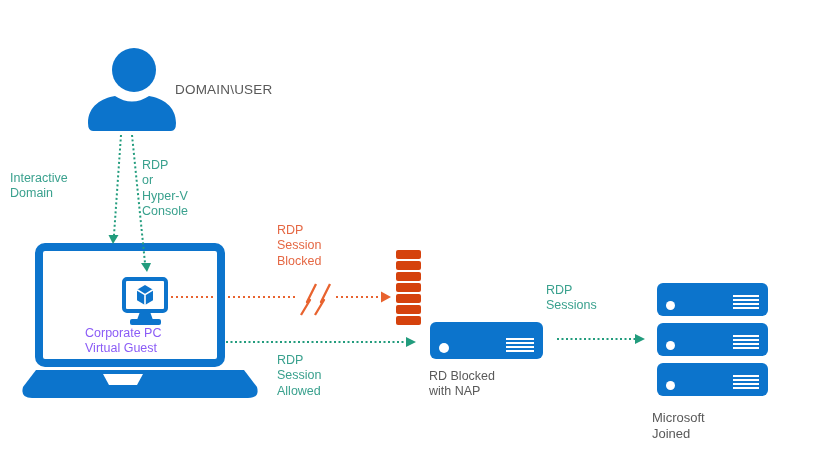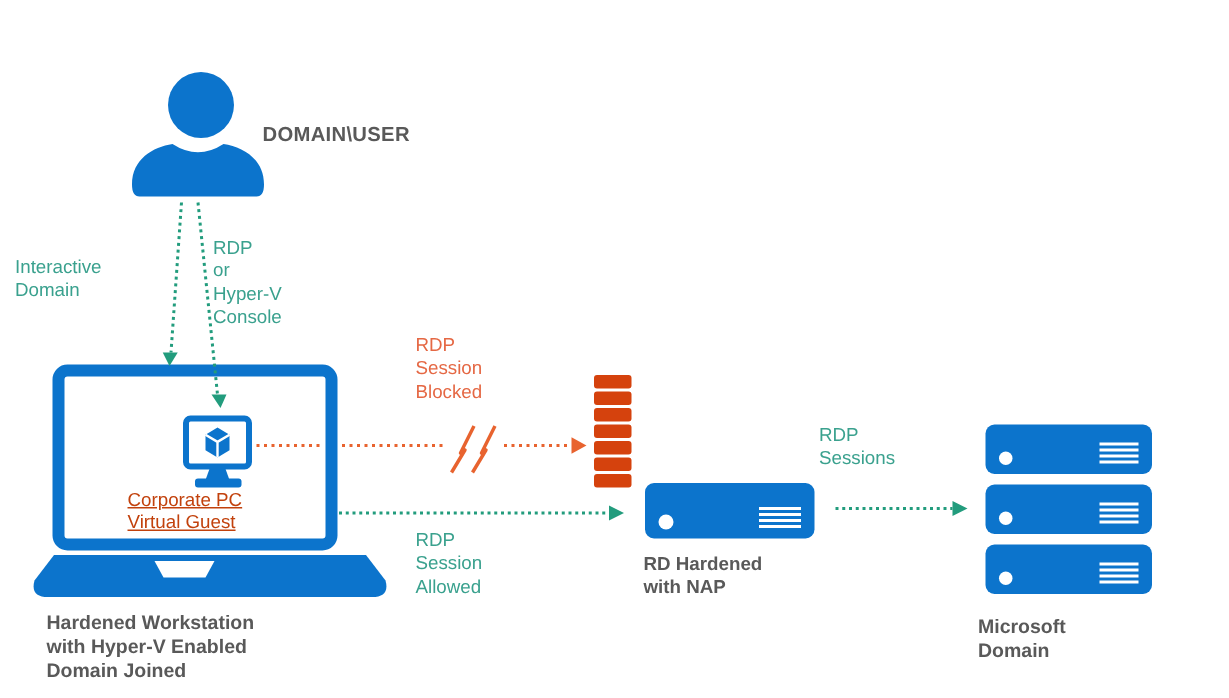--- a/index.html
+++ b/index.html
@@ -3,22 +3,22 @@
 <meta charset="utf-8">
 <style>
   * { margin:0; padding:0; box-sizing:border-box; }
   body { font-family:"Liberation Sans", sans-serif; background:#fff; }
   #canvas { position:relative; width:819px; height:465px; background:#ffffff; overflow:hidden; }
 
   .abs { position:absolute; }
   .lbl { position:absolute; white-space:pre-line; text-align:left; line-height:1.22; }
   .lbl-green  { color:#3AA18E; font-size:12.5px; }
   .lbl-orange { color:#E56844; font-size:12.5px; }
-  .lbl-gray-b { color:#595959; font-weight:bold; font-size:13px; }
-  .lbl-gray   { color:#c2410c; font-size:12.5px; line-height:1.16;text-decoration:underline; }
+  .lbl-gray-b { color:#595959; font-weight:normal; font-size:13px; }
+  .lbl-gray   { color:#8b5cf6; font-size:12.5px; line-height:1.16; }
 
   svg { display:block; }
   #arrow-layer { position:absolute; left:0; top:0; z-index:1; }
 
   
   #domain-user { left:175px; top:82px; font-size:13.5px; text-align:left; letter-spacing:0.2px; }
 
   
   #laptop-screen { left:35px; top:243px; width:190px; height:124px;
     border:8px solid #0C74CC; border-radius:10px; background:#fff; z-index:0; }
@@ -111,44 +111,41 @@
     <svg width="20" height="22" viewBox="0 0 20 22">
       <polygon points="10,1 18,5.8 18,16.2 10,21 2,16.2 2,5.8" fill="#0C74CC"></polygon>
       <path d="M2,5.8 L10,10.6 L18,5.8 M10,10.6 L10,21" fill="none" stroke="#ffffff" stroke-width="1.6" stroke-linejoin="round"></path>
     </svg>
   </div>
   <div class="abs" id="monitor-neck"></div>
   <div class="abs" id="monitor-foot"></div>
 
   <div class="lbl lbl-gray" style="left:85px; top:326px; width:120px; z-index:2;">Corporate PC
 Virtual Guest</div>
-  <div class="lbl lbl-gray-b" style="left:31px; top:407px; width:200px;">Hardened Workstation
-with Hyper-V Enabled
-Domain Joined</div>
 
   <div class="abs" id="firewall">
     <div class="brick"></div>
     <div class="brick"></div>
     <div class="brick"></div>
     <div class="brick"></div>
     <div class="brick"></div>
     <div class="brick"></div>
     <div class="brick"></div>
   </div>
 
   <div class="server" id="gateway">
     <span class="dot"></span>
     <span class="slats">
         <i></i>
         <i></i>
         <i></i>
         <i></i>
       </span>
   </div>
-  <div class="lbl lbl-gray-b" style="left:429px; top:369px; width:120px; font-size:12.5px; line-height:1.18;">RD Hardened
+  <div class="lbl lbl-gray-b" style="left:429px; top:369px; width:120px; font-size:12.5px; line-height:1.18;">RD Blocked
 with NAP</div>
 
   <div class="server small" id="azure-1">
     <span class="dot"></span>
     <span class="slats">
         <i></i>
         <i></i>
         <i></i>
         <i></i>
       </span>
@@ -165,15 +162,15 @@
   <div class="server small" id="azure-3">
     <span class="dot"></span>
     <span class="slats">
         <i></i>
         <i></i>
         <i></i>
         <i></i>
       </span>
   </div>
   <div class="lbl lbl-gray-b" style="left:652px; top:410px; width:120px; line-height:1.2;">Microsoft
-Domain</div>
+Joined</div>
 
 </div>
 
 </body></html>

